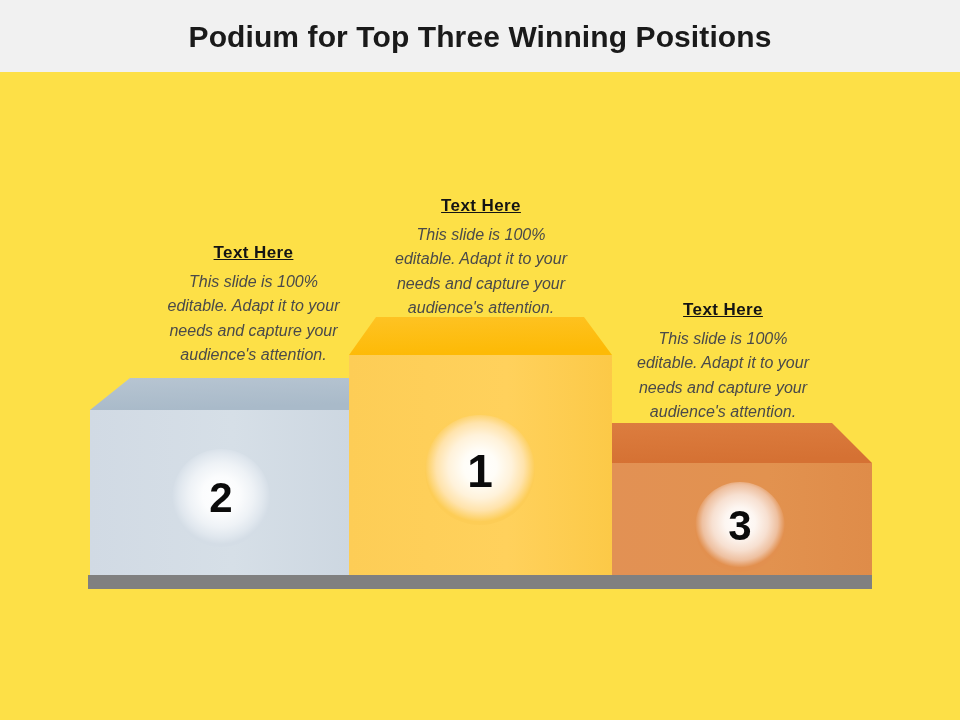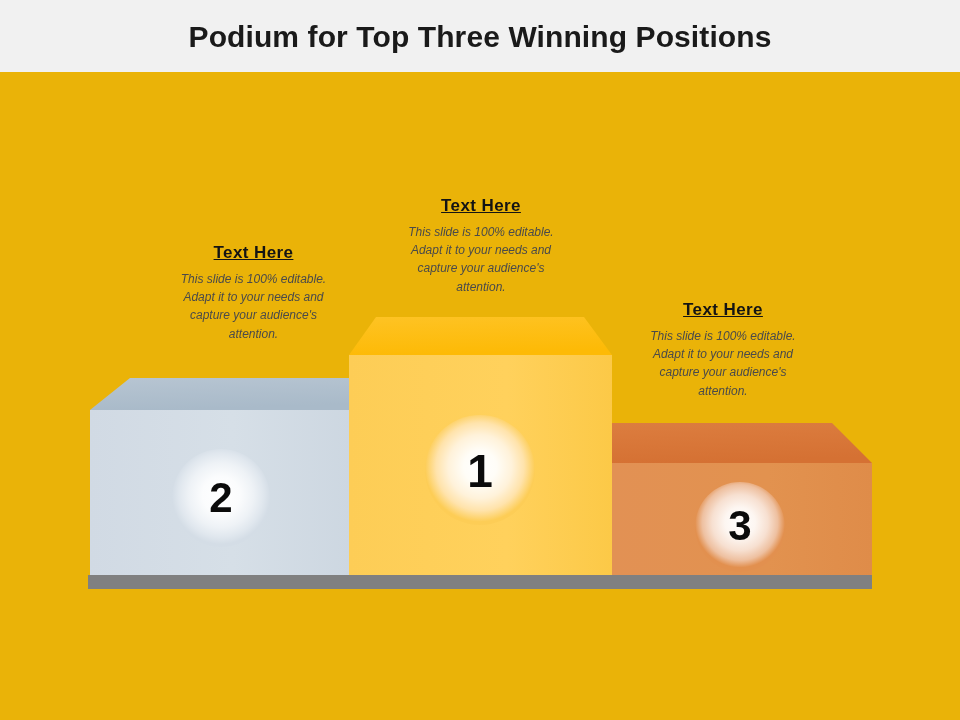--- a/index.html
+++ b/index.html
@@ -10,21 +10,21 @@
     width: 960px;
     height: 720px;
     background: #ffffff;
     font-family: "Liberation Sans", sans-serif;
     overflow: hidden;
   }
   #slide {
     position: relative;
     width: 960px;
     height: 720px;
-    background: #eab308;
+    background: #fde047;
   }
 
   
   #header-band {
     position: absolute;
     left: 0;
     top: 0;
     width: 960px;
     height: 72px;
     background: #f1f1f1;
@@ -64,21 +64,21 @@
   .callout-title {
     font-size: 17px;
     font-weight: 700;
     color: #141414;
     margin-bottom: 7px;
     letter-spacing: 0.4px;
     font-family: "Liberation Sans", sans-serif;
     text-decoration: underline;
   }
   .callout-body {
-    font-size: 12px;
+    font-size: 16px;
     font-style: italic;
     color: #4a4a4a;
     line-height: 1.52;
     font-family: "Liberation Sans", sans-serif;
   }
 
   #callout-2 { left: 166px; top: 243px; width: 175px; }
   #callout-1 { left: 392px; top: 196px; width: 178px; }
   #callout-3 { left: 634px; top: 300px; width: 178px; }
 

